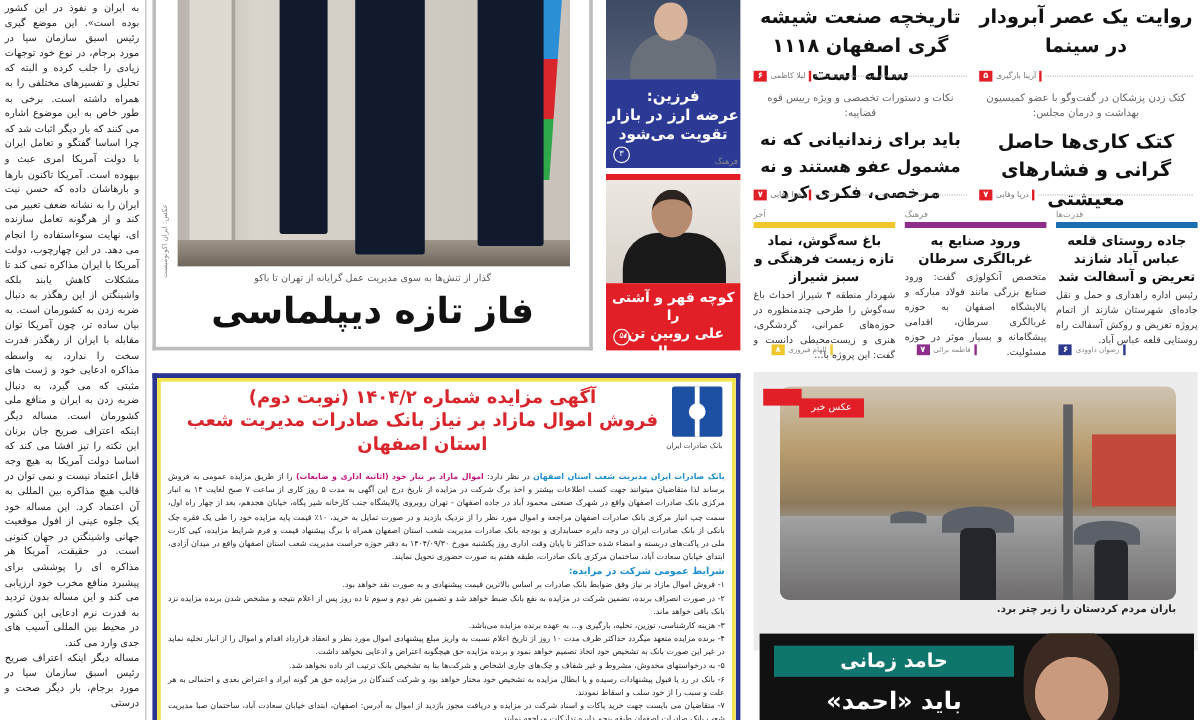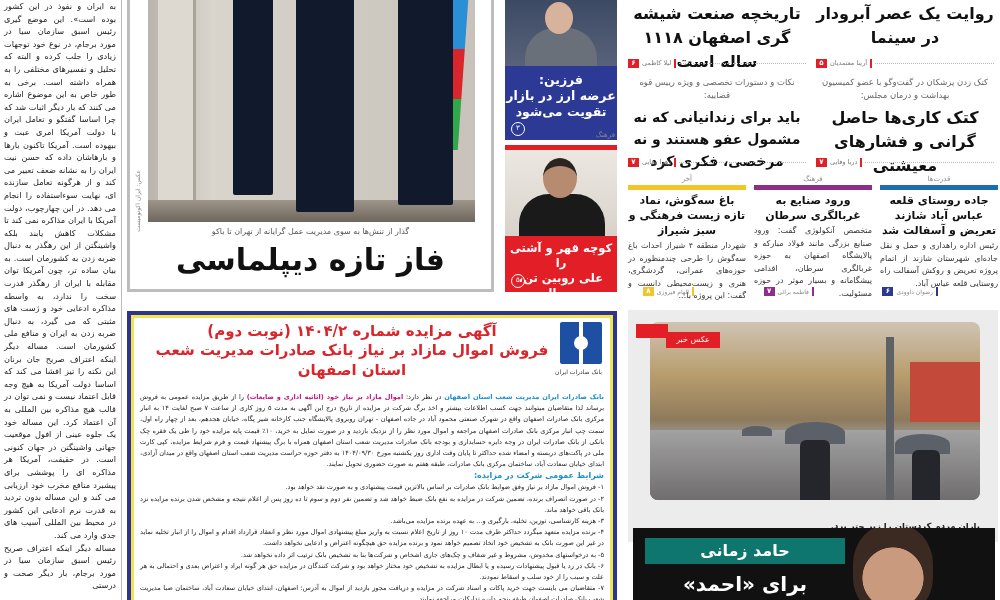--- a/index.html
+++ b/index.html
@@ -41,21 +41,21 @@
   .rt-story { position: absolute; width: 178px; text-align: center; }
   .rt-head { font-size: 16px; font-weight: bold; line-height: 24px; color: #111; }
   .byline-row { position: absolute; width: 178px; height: 10px; display: flex; align-items: center; gap: 3px; direction: rtl; }
   .byline-row .badge { width: 11px; height: 9px; font-size: 7px; line-height: 9px; text-align: center; color: #fff; font-weight: bold; order: 3; }
   .byline-row .author { font-size: 6.5px; color: #777; order: 2; white-space: nowrap; }
   .byline-row .tick { width: 2px; height: 9px; order: 1; }
   .byline-row .dots { flex: 1; border-top: 1px dotted #bbb; order: 0; }
   .rt-kicker { font-size: 8.5px; line-height: 13px; color: #666; }
 
   .section3 { position: absolute; top: 175px; width: 118px; }
-  .section3 .sec-label { font-size: 7px; color: #888; height: 10px; text-align: center; }
+  .section3 .sec-label { font-size: 7px; color: #888; height: 10px; text-align: left; }
   .section3 .sec-bar { height: 5px; }
   .section3 .sec-head { font-size: 11px; font-weight: bold; line-height: 15px; text-align: center; margin-top: 3px; color: #111; }
   .section3 .sec-body { font-size: 8px; line-height: 12.5px; color: #333; text-align: justify; margin-top: 2px; }
   .sec-byline { position: absolute; top: 287px; display: flex; align-items: center; gap: 3px; direction: rtl; }
   .sec-byline .badge { width: 11px; height: 9px; font-size: 7px; line-height: 9px; text-align: center; color: #fff; font-weight: bold; }
   .sec-byline .author { font-size: 6px; color: #888; }
   .sec-byline .tick { width: 2px; height: 9px; }
 
   
   .ad { left: 127px; top: 311px; width: 490px; height: 289px; border: 4px solid #2b3591; border-bottom: none; }
@@ -75,21 +75,21 @@
   
   .photo-news { left: 628px; top: 310px; width: 370px; height: 232px; background: #ececec; }
   .pn-photo { position: absolute; left: 22px; top: 12px; width: 330px; height: 178px; border-radius: 8px; overflow: hidden; background: linear-gradient(180deg,#cfc4b3 0%,#b89c6d 30%,#8e7a5c 55%,#9c9a98 65%,#7f8085 100%); }
   .pn-ground { position: absolute; left: 0; bottom: 0; width: 100%; height: 70px; background: linear-gradient(#a3a2a3,#6f6d6e); }
   .pn-pole { position: absolute; left: 236px; top: 15px; width: 8px; height: 170px; background: #5f6264; }
   .pn-umb { position: absolute; border-radius: 50% 50% 0 0; background: #5c6068; }
   .pn-person { position: absolute; background: #24262b; border-radius: 6px 6px 0 0; }
   .pn-shop { position: absolute; right: 0; top: 40px; width: 70px; height: 60px; background: #c34a3a; }
   .pn-tag-red { position: absolute; left: 8px; top: 14px; width: 32px; height: 14px; background: #e21f26; }
   .pn-tag { position: absolute; left: 38px; top: 22px; width: 54px; height: 16px; background: #e21f26; color: #fff; font-size: 8px; line-height: 16px; text-align: center; }
-  .pn-caption { position: absolute; right: 18px; top: 211px; font-size: 8.5px; color: #222; font-weight: bold; }
+  .pn-caption { position: absolute; right: 18px; top: 193px; font-size: 8.5px; color: #222; font-weight: bold; }
 
   
   .col-promo { left: 633px; top: 528px; width: 362px; height: 72px; background: #111; overflow: hidden; }
   .col-red { position: absolute; right: 150px; top: 10px; width: 200px; height: 26px; background: #0f766e; color: #fff; font-size: 16px; font-weight: bold; text-align: center; line-height: 26px; }
   .col-title { position: absolute; right: 150px; top: 44px; width: 200px; color: #fff; font-size: 20px; font-weight: bold; text-align: center; }
   .col-face { position: absolute; left: 220px; top: -4px; width: 80px; height: 90px; border-radius: 45% 45% 40% 40%; background: radial-gradient(circle at 50% 60%,#c99a7e 0 45%,#3a2a22 46% 100%); }
 </style>
 </head>
 <body>
 
@@ -138,21 +138,21 @@
   </div>
 </div>
 
 <div class="abs right" style="height:300px;">
 
   <div class="rt-story" style="right:6px;top:2px;">
     <div class="rt-head">روایت یک عصر آبرودار در سینما</div>
   </div>
   <div class="byline-row" style="right:6px;top:58px;">
     <span class="badge" style="background:#e21f26">۵</span>
-    <span class="author">آرینا معتمدیان</span>
+    <span class="author">آرینا بارگیری</span>
     <span class="tick" style="background:#e21f26"></span>
     <span class="dots"></span>
   </div>
 
   <div class="rt-story" style="right:194px;top:2px;">
     <div class="rt-head">تاریخچه صنعت شیشه گری اصفهان ۱۱۱۸ ساله است</div>
   </div>
   <div class="byline-row" style="right:194px;top:58px;">
     <span class="badge" style="background:#e21f26">۶</span>
     <span class="author">لیلا کاظمی</span>
@@ -249,14 +249,14 @@
     <div class="pn-umb" style="left:92px;top:104px;width:30px;height:10px;"></div>
   </div>
   <div class="pn-tag-red"></div>
   <div class="pn-tag">عکس خبر</div>
   <div class="pn-caption">باران مردم کردستان را زیر چتر برد.</div>
 </div>
 
 <div class="abs col-promo">
   <div class="col-face"></div>
   <div class="col-red">حامد زمانی</div>
-  <div class="col-title">برای «احمد»</div>
+  <div class="col-title">باید «احمد»</div>
 </div>
 
 </body></html>

